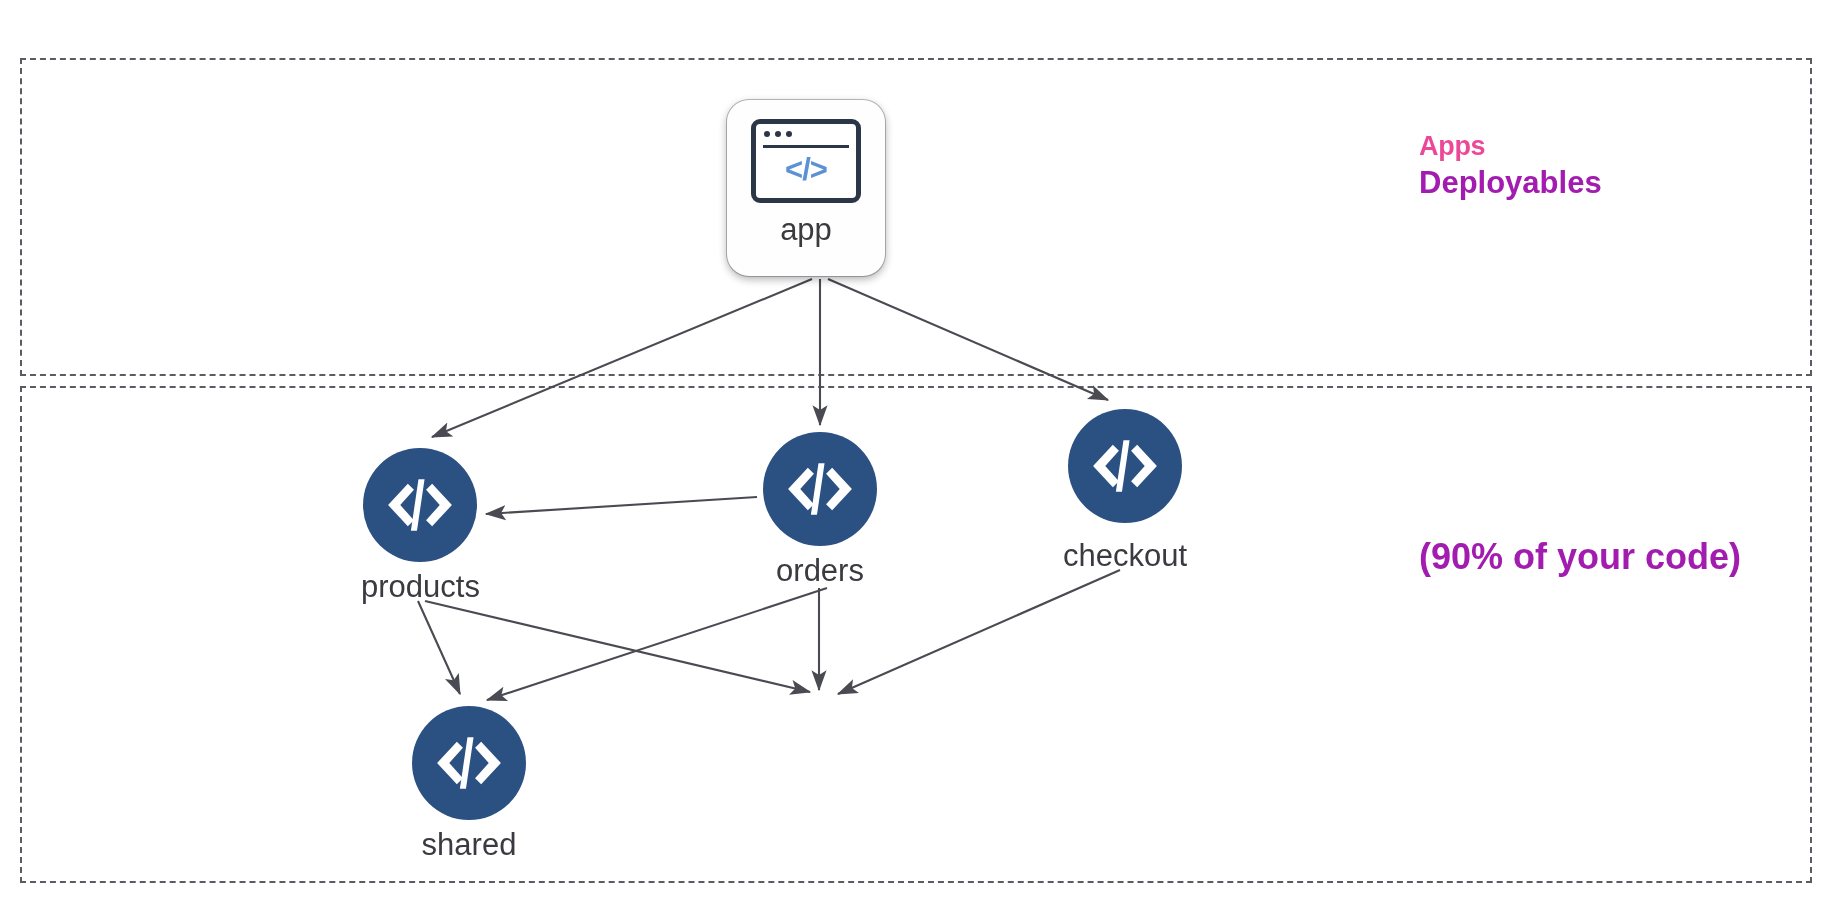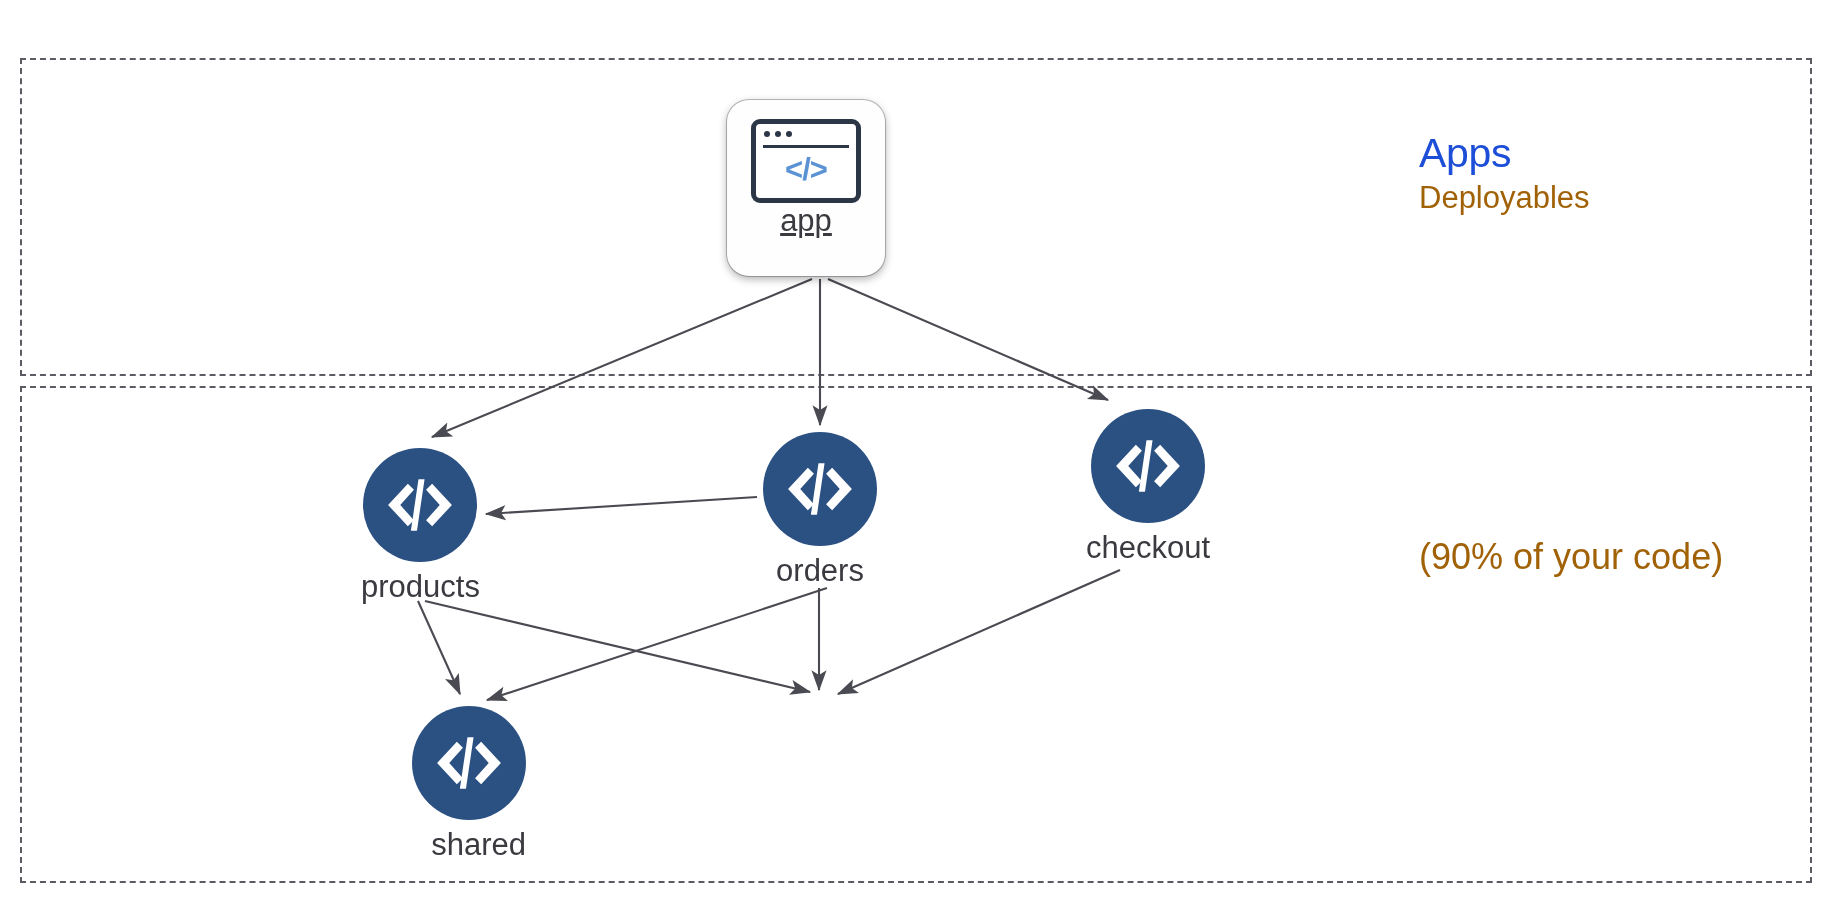--- a/index.html
+++ b/index.html
@@ -42,30 +42,30 @@
     width: 1792px;
     height: 497px;
   }
 
   
   .zone-caption {
     position: absolute;
     color: #3f3f46;
   }
   .zone-caption .zone-title {
-    font-size: 41px;
-    font-weight: normal;
-    color: #1d4ed8;
+    font-size: 27px;
+    font-weight: bold;
+    color: #ec4899;
     line-height: 1.05;
     letter-spacing: -0.3px;
   }
   .zone-caption .zone-sub {
     font-size: 31px;
-    font-weight: normal;
-    color: #a16207;
+    font-weight: bold;
+    color: #a21caf;
     line-height: 1.25;
     margin-top: 4px;
   }
   .zone-caption.small .zone-sub {
     font-size: 36px;
     margin-top: 7px;
   }
   #caption-apps {
     left: 1419px;
     top: 132px;
@@ -137,23 +137,23 @@
   }
   .browser-code {
     margin-top: 17px;
     font-size: 31px;
     font-weight: bold;
     color: #5b92d4;
     letter-spacing: -1px;
     font-family: "Liberation Sans", sans-serif;
   }
   #node-app .app-label {
+    margin-top: 9px;
     font-size: 31px;
     color: #3a3a40;
-    text-decoration: underline;
   }
 
   
   .lib-node {
     position: absolute;
     display: flex;
     flex-direction: column;
     align-items: center;
   }
   .lib-circle {
@@ -245,34 +245,34 @@
         <g fill="#ffffff">
           <polygon points="34,22 42,30 24,50 42,70 34,78 8,50"></polygon>
           <polygon points="66,22 58,30 76,50 58,70 66,78 92,50"></polygon>
           <polygon points="56,16 46,84 38,84 48,16"></polygon>
         </g>
       </svg>
     </div>
     <div class="lib-label">products</div>
   </div>
 
-  <div class="lib-node" style="left:1086px; top:409px;">
+  <div class="lib-node" style="left:1063px; top:409px;gap:8px;">
     <div class="lib-circle" style="width:114px;height:114px;">
       <svg viewBox="0 0 100 100" width="76" height="76">
         <g fill="#ffffff">
           <polygon points="34,22 42,30 24,50 42,70 34,78 8,50"></polygon>
           <polygon points="66,22 58,30 76,50 58,70 66,78 92,50"></polygon>
           <polygon points="56,16 46,84 38,84 48,16"></polygon>
         </g>
       </svg>
     </div>
     <div class="lib-label">checkout</div>
   </div>
 
-  <div class="lib-node" style="left:412px; top:706px;align-items:flex-end;">
+  <div class="lib-node" style="left:412px; top:706px;">
     <div class="lib-circle" style="width:114px;height:114px;">
       <svg viewBox="0 0 100 100" width="76" height="76">
         <g fill="#ffffff">
           <polygon points="34,22 42,30 24,50 42,70 34,78 8,50"></polygon>
           <polygon points="66,22 58,30 76,50 58,70 66,78 92,50"></polygon>
           <polygon points="56,16 46,84 38,84 48,16"></polygon>
         </g>
       </svg>
     </div>
     <div class="lib-label">shared</div>

